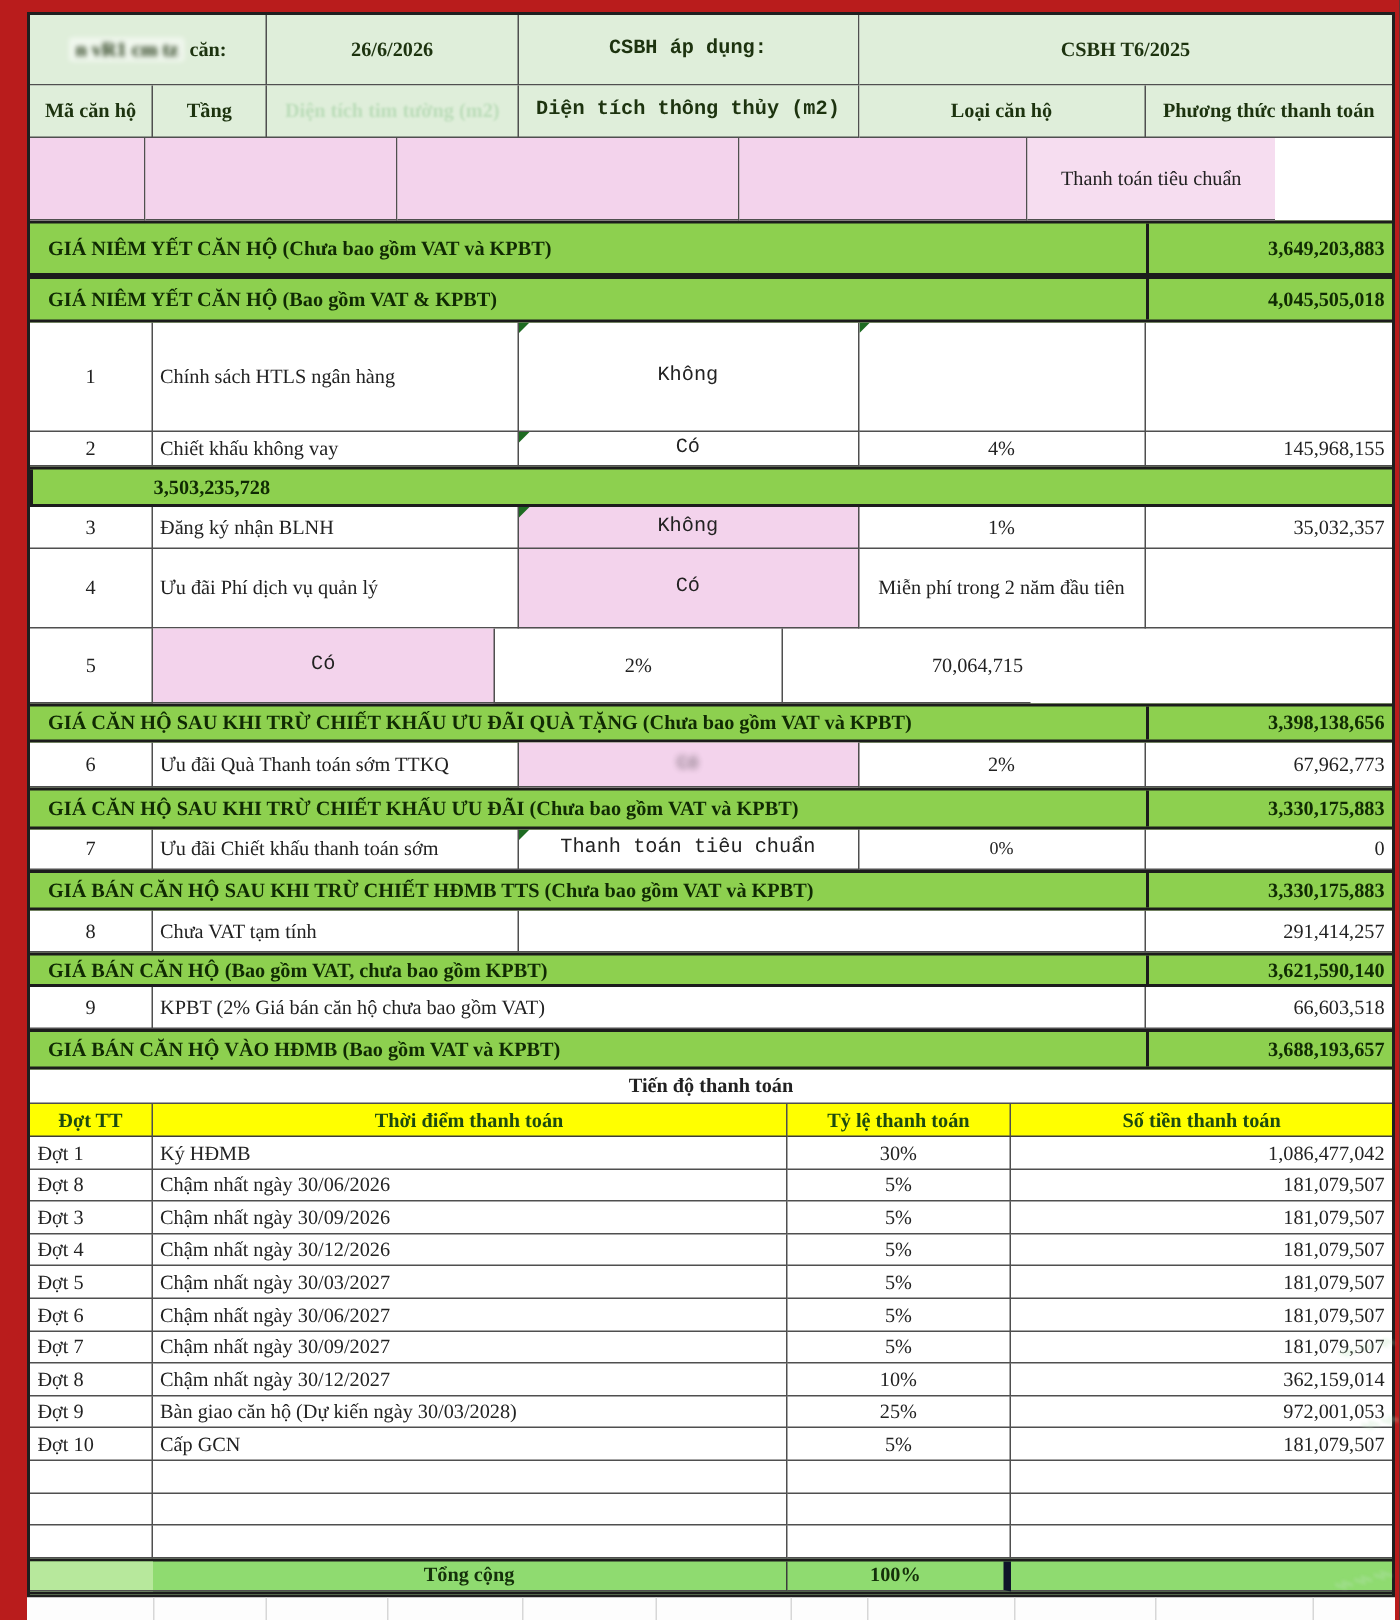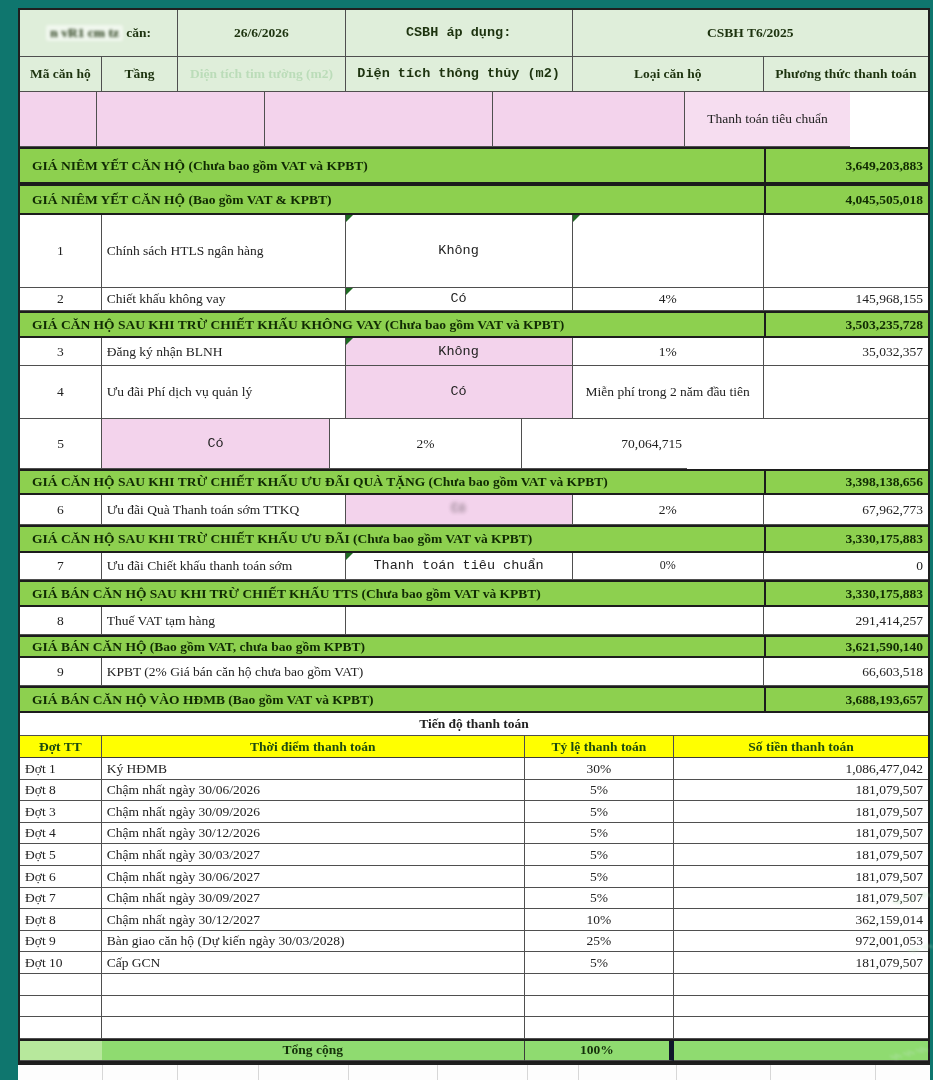--- a/index.html
+++ b/index.html
@@ -1,16 +1,16 @@
 <!DOCTYPE html>
 <html><head>
 <meta charset="utf-8">
 <style>
   html,body{margin:0;padding:0;background:#000;}
-  #stage{position:relative;width:933px;height:1080px;background:#0f766e;overflow:hidden;
+  #stage{position:relative;width:933px;height:1080px;background:#b91c1c;overflow:hidden;
          font-family:"Liberation Serif", serif;color:#222;}
   #content{position:absolute;left:18px;top:8px;width:912px;background:#fff;}
   .tbl{width:912px;border:2px solid #1f1f1f;box-sizing:border-box;background:#fff;}
   .r{display:flex;box-sizing:border-box;width:100%;}
   .c{border-right:1px solid #4f4f4f;border-bottom:1px solid #4f4f4f;box-sizing:border-box;
      display:flex;align-items:center;padding:0 5px;position:relative;overflow:hidden;
      font-size:13.5px;line-height:1.15;}
   .c:last-child{border-right:none;}
   .tc{justify-content:center;text-align:center;}
   .tr{justify-content:flex-end;text-align:right;}
@@ -107,21 +107,20 @@
         <div class="c w23 tl">Chiết khấu không vay</div>
         <div class="c w4 tc">
             <i class="tri"></i>
             <span>Có</span>
           </div>
         <div class="c w5 tc">4%</div>
         <div class="c w6 tr">145,968,155</div>
       </div>
 
       <div class="r sum" style="height:27px">
-        <div class="c wlab tl">GIÁ CĂN HỘ SAU KHI TRỪ CHIẾT KHẤU KHÔNG VAY (Chưa bao gồm VAT và KPBT)</div>
         <div class="c w6 tr val">3,503,235,728</div>
       </div>
 
       <div class="r" style="height:28px">
         <div class="c w1 tc">3</div>
         <div class="c w23 tl">Đăng ký nhận BLNH</div>
         <div class="c w4 tc pink">
             <i class="tri"></i>
             <span>Không</span>
           </div>
@@ -169,27 +168,27 @@
         <div class="c w23 tl">Ưu đãi Chiết khấu thanh toán sớm</div>
         <div class="c w4 tc">
             <i class="tri"></i>
             <span>Thanh toán tiêu chuẩn</span>
           </div>
         <div class="c w5 tc small">0%</div>
         <div class="c w6 tr">0</div>
       </div>
 
       <div class="r sum" style="height:27px">
-        <div class="c wlab tl">GIÁ BÁN CĂN HỘ SAU KHI TRỪ CHIẾT KHẤU TTS (Chưa bao gồm VAT và KPBT)</div>
+        <div class="c wlab tl">GIÁ BÁN CĂN HỘ SAU KHI TRỪ CHIẾT HĐMB TTS (Chưa bao gồm VAT và KPBT)</div>
         <div class="c w6 tr val">3,330,175,883</div>
       </div>
 
       <div class="r" style="height:28px">
         <div class="c w1 tc">8</div>
-        <div class="c w23 tl">Thuế VAT tạm hàng</div>
+        <div class="c w23 tl">Chưa VAT tạm tính</div>
         <div class="c w45m"></div>
         <div class="c w6 tr">291,414,257</div>
       </div>
 
       <div class="r sum" style="height:23px">
         <div class="c wlab tl">GIÁ BÁN CĂN HỘ (Bao gồm VAT, chưa bao gồm KPBT)</div>
         <div class="c w6 tr val">3,621,590,140</div>
       </div>
 
       <div class="r" style="height:28px">

